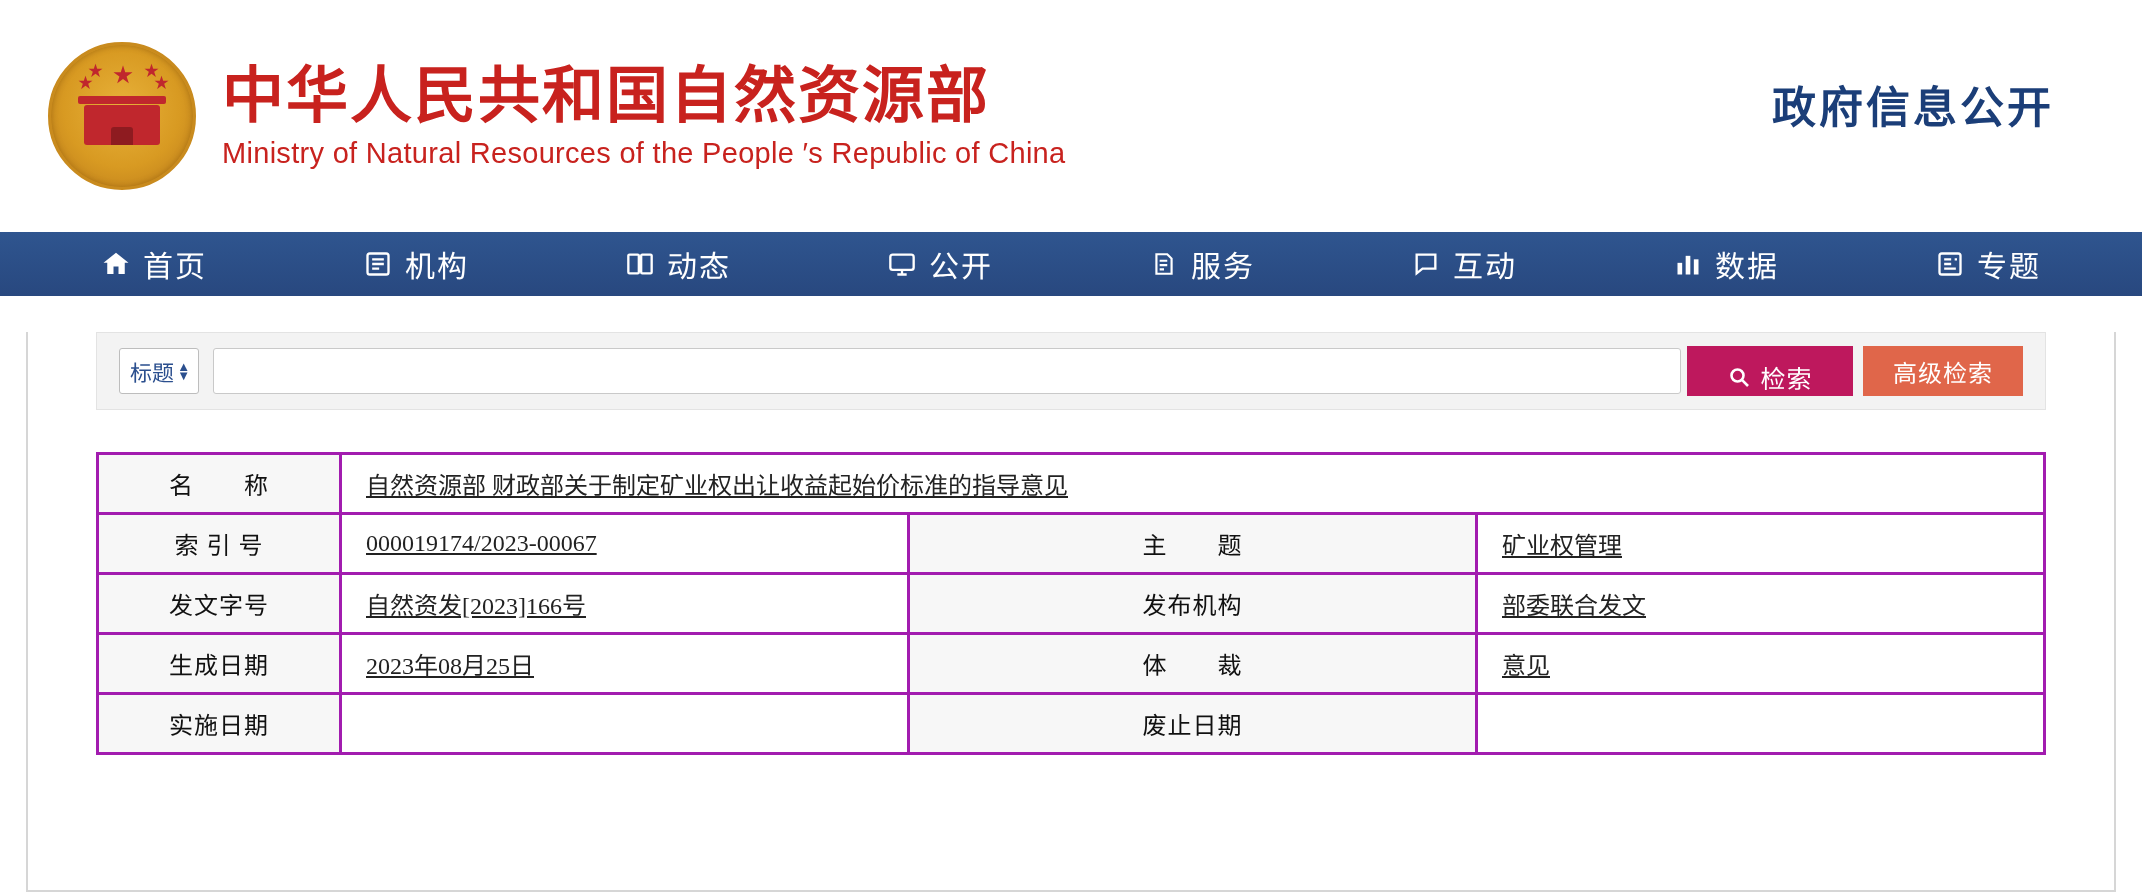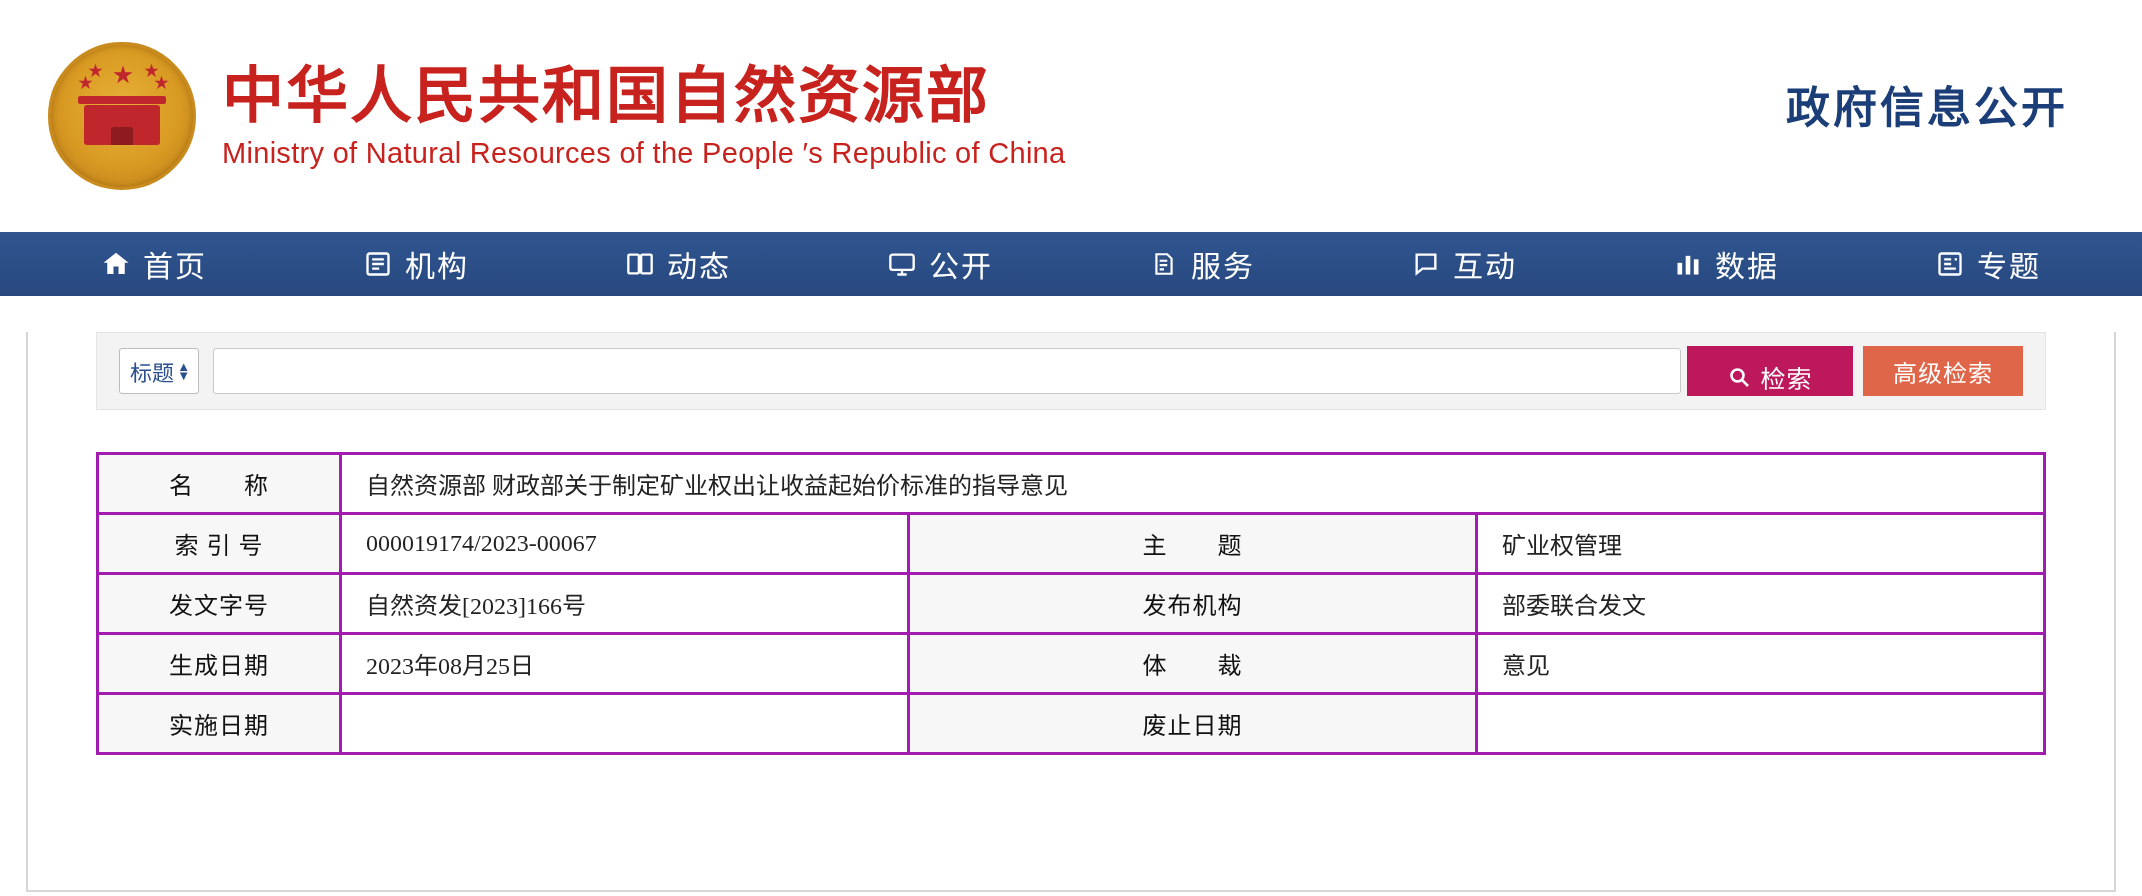--- a/index.html
+++ b/index.html
@@ -97,21 +97,21 @@
   }
   .site-title-en {
     color: #c8221e;
     font-size: 29px;
     margin-top: 6px;
     letter-spacing: .3px;
     font-family: "Liberation Sans", sans-serif;
   }
   .header-right {
     position: absolute;
-    right: 74px;
+    right: 88px;
     top: 72px;
     color: #1b3e78;
     font-size: 44px;
     font-weight: bold;
     letter-spacing: 3px;
     font-family: "Liberation Serif", "DejaVu Serif", serif;
   }
 
   
   .nav {
@@ -253,20 +253,21 @@
   }
   .info-table td.lbl {
     width: 238px;
     background: #f7f7f7;
     text-align: center;
     letter-spacing: 1px;
     color: #111;
   }
   .info-table td.val {
     padding-left: 24px;
+    text-decoration: underline;
   }
 </style>
 </head>
 <body>
 
 <div class="header">
   <div class="emblem">
     <div class="stars">
       <span class="star s0">★</span>
       <span class="star s1">★</span>

